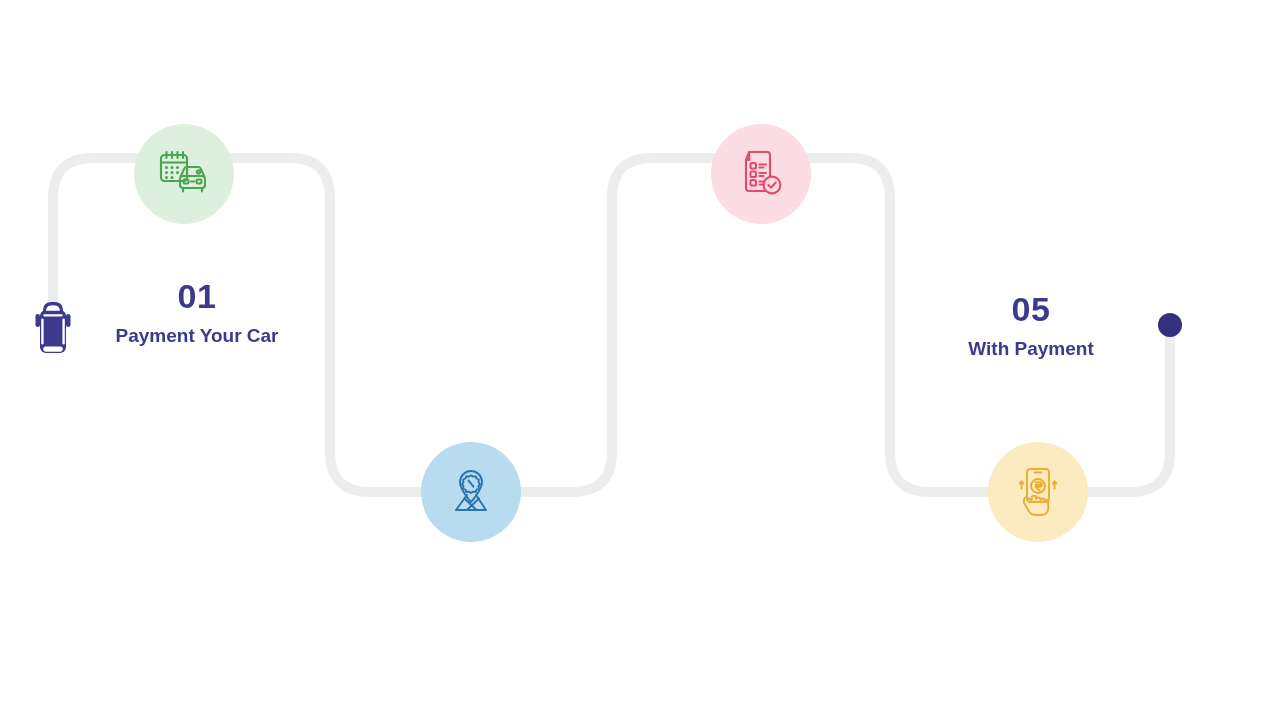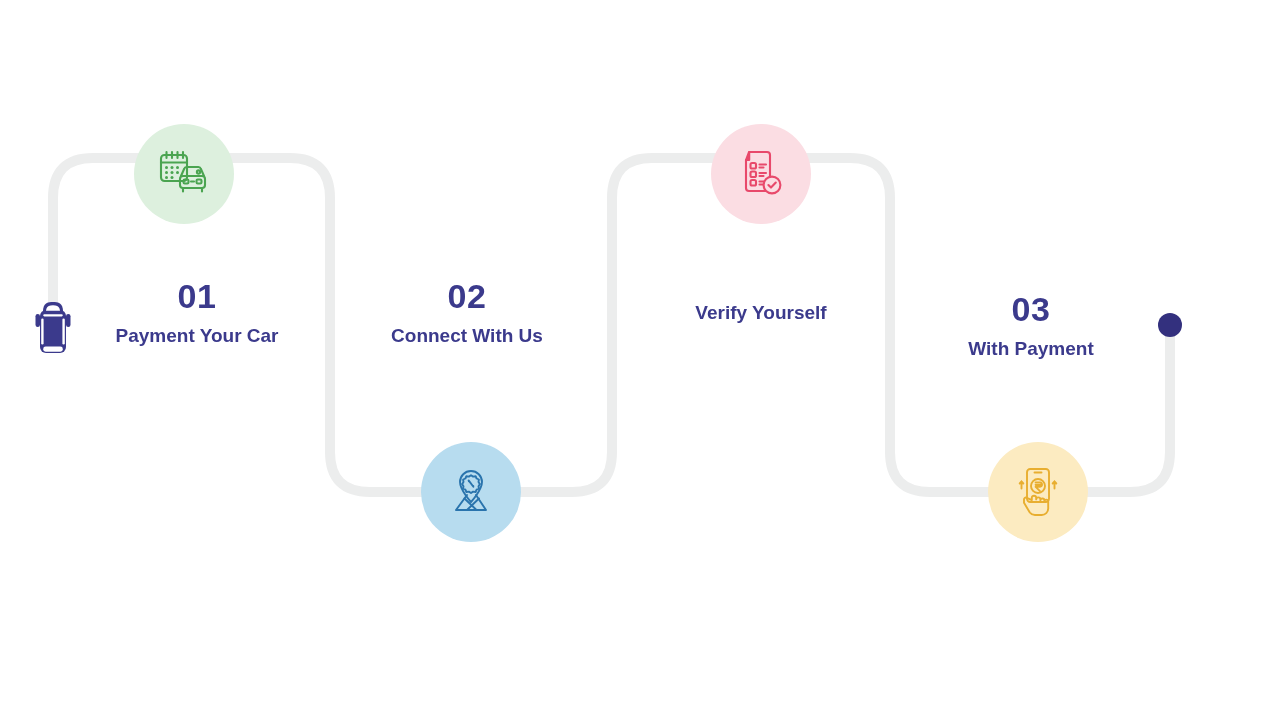--- a/index.html
+++ b/index.html
@@ -156,57 +156,52 @@
     <svg width="56" height="56" viewBox="0 0 56 56" xmlns="http://www.w3.org/2000/svg">
       <g fill="none" stroke="#2a74ad" stroke-width="1.9" stroke-linecap="round" stroke-linejoin="round">
         <path d="M28 7c-6.1 0-11 4.9-11 11 0 7.9 11 20 11 20s11-12.1 11-20c0-6.1-4.9-11-11-11z"></path>
         <path d="M28 11.2l2.1 1.4 2.5-.4 1 2.3 2.3 1-.4 2.5 1.4 2.1-1.4 2.1.4 2.5-2.3 1-1 2.3-2.5-.4-2.1 1.4-2.1-1.4-2.5.4-1-2.3-2.3-1 .4-2.5-1.4-2.1 1.4-2.1-.4-2.5 2.3-1 1-2.3 2.5.4z"></path>
         <path d="M25.6 16.4l4.8 6.4M25.8 17.2h.1M30.2 22h.1"></path>
         <path d="M24 31L13 46h30L33 31"></path>
         <path d="M21.5 34.5L33.5 46M36 34.5L24 46"></path>
       </g>
     </svg>
   </div>
-  <div class="step-text text-2">
-    <div class="step-num">02</div>
-    <div class="step-label">Connect With Us</div>
-  </div>
 
   <div class="icon-bubble bubble-3">
     <svg width="56" height="56" viewBox="0 0 56 56" xmlns="http://www.w3.org/2000/svg">
       <g fill="none" stroke="#e8496b" stroke-width="2.1" stroke-linecap="round" stroke-linejoin="round">
         <path d="M16 6h18a3 3 0 0 1 3 3v33a3 3 0 0 1-3 3H16a3 3 0 0 1-3-3V14z"></path>
         <path d="M13 14h3.2V6"></path>
         <rect x="17.5" y="17" width="5.5" height="5.5" rx="1.6"></rect>
         <rect x="17.5" y="25.5" width="5.5" height="5.5" rx="1.6"></rect>
         <rect x="17.5" y="34" width="5.5" height="5.5" rx="1.6"></rect>
         <path d="M26.5 18.5h6.5M26.5 21.5h4"></path>
         <path d="M26.5 27h6.5M26.5 30h4"></path>
         <path d="M26.5 35.5h6.5M26.5 38.5h4"></path>
         <circle cx="39" cy="39" r="8.4" fill="#fbdde3"></circle>
         <path d="M35.4 39l2.6 2.6 4.8-5"></path>
       </g>
       <path d="M13 14l3.2-8v8z" fill="#e8496b"></path>
     </svg>
   </div>
   <div class="step-text text-3">
-    <div class="step-label">Verify Yourself</div>
   </div>
 
   <div class="icon-bubble bubble-4">
     <svg width="56" height="56" viewBox="0 0 56 56" xmlns="http://www.w3.org/2000/svg">
       <g fill="none" stroke="#e8ae30" stroke-width="1.9" stroke-linecap="round" stroke-linejoin="round">
         <rect x="17" y="5" width="22" height="33" rx="3.2"></rect>
         <path d="M24.5 8.5h7"></path>
         <circle cx="28" cy="22" r="7"></circle>
         <path d="M25.6 18.4h5M25.6 20.8h5M29.6 18.4c1.6 0 2.4 1 2.4 2.2s-.9 2.2-2.6 2.2h-3.8l4.4 4.4"></path>
         <path d="M11.5 17.5v7M11.5 17.5l-1.8 2M11.5 17.5l1.8 2"></path>
         <path d="M44.5 17.5v7M44.5 17.5l-1.8 2M44.5 17.5l1.8 2"></path>
         <path d="M14 35.5c0-1.4 1.2-2.3 2.4-1.8l5.4 2.4v-2.3c0-1.2 1-2.1 2.2-2.1s2.2.9 2.2 2.1v1.6c0-1.2 1-2 2.1-2s2.1.8 2.1 2v1c0-1.1.9-1.9 2-1.9s2 .8 2 1.9v1c0-1.1.9-1.8 1.9-1.8s1.9.7 1.9 1.8v7.2c0 3.6-2.9 6.4-6.5 6.4h-6.8c-2 0-3.9-.9-5.1-2.5L14 38.8z"></path>
       </g>
     </svg>
   </div>
   <div class="step-text text-4">
-    <div class="step-num">03</div>
+    <div class="step-num">05</div>
     <div class="step-label">With Payment</div>
   </div>
 
 </div>
 
 </body></html>

